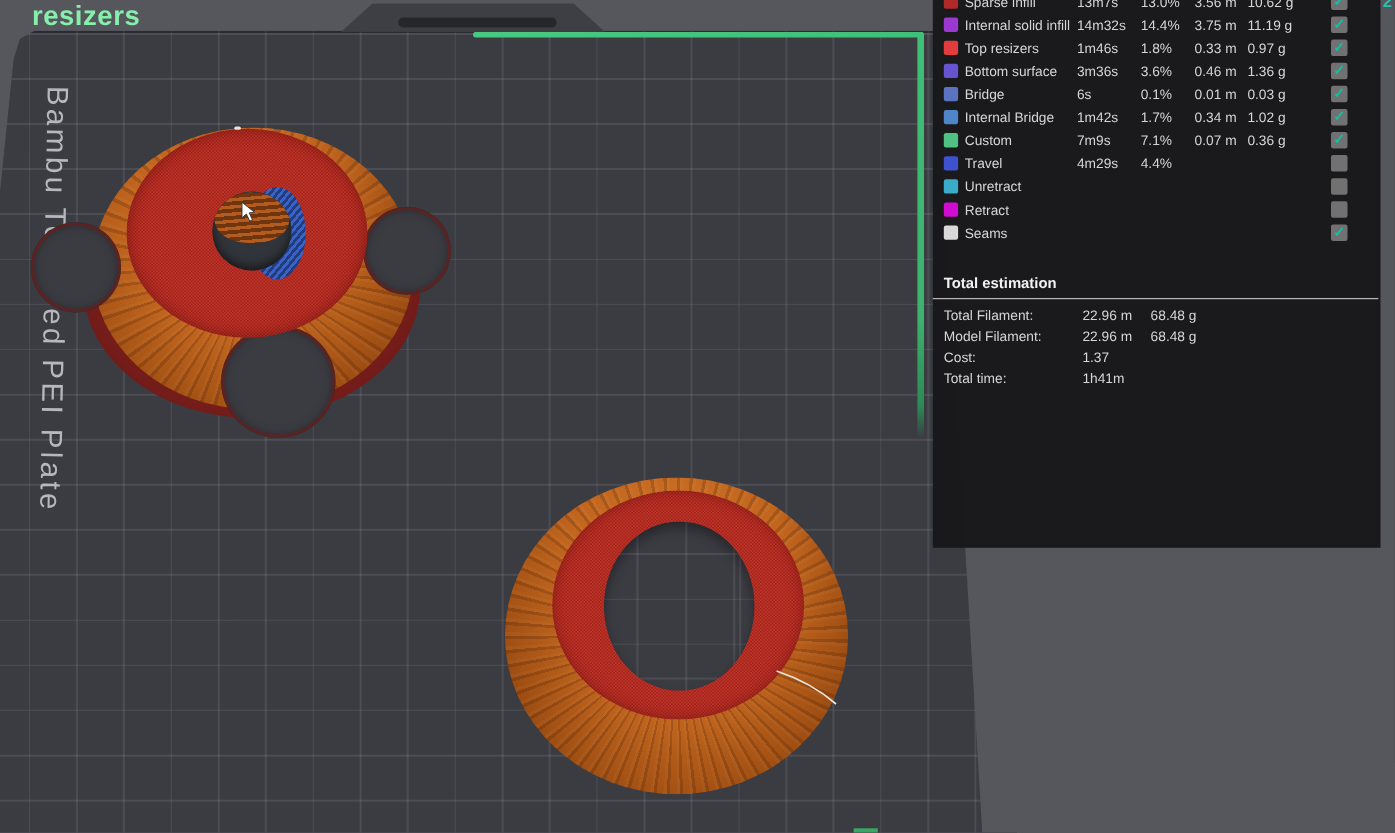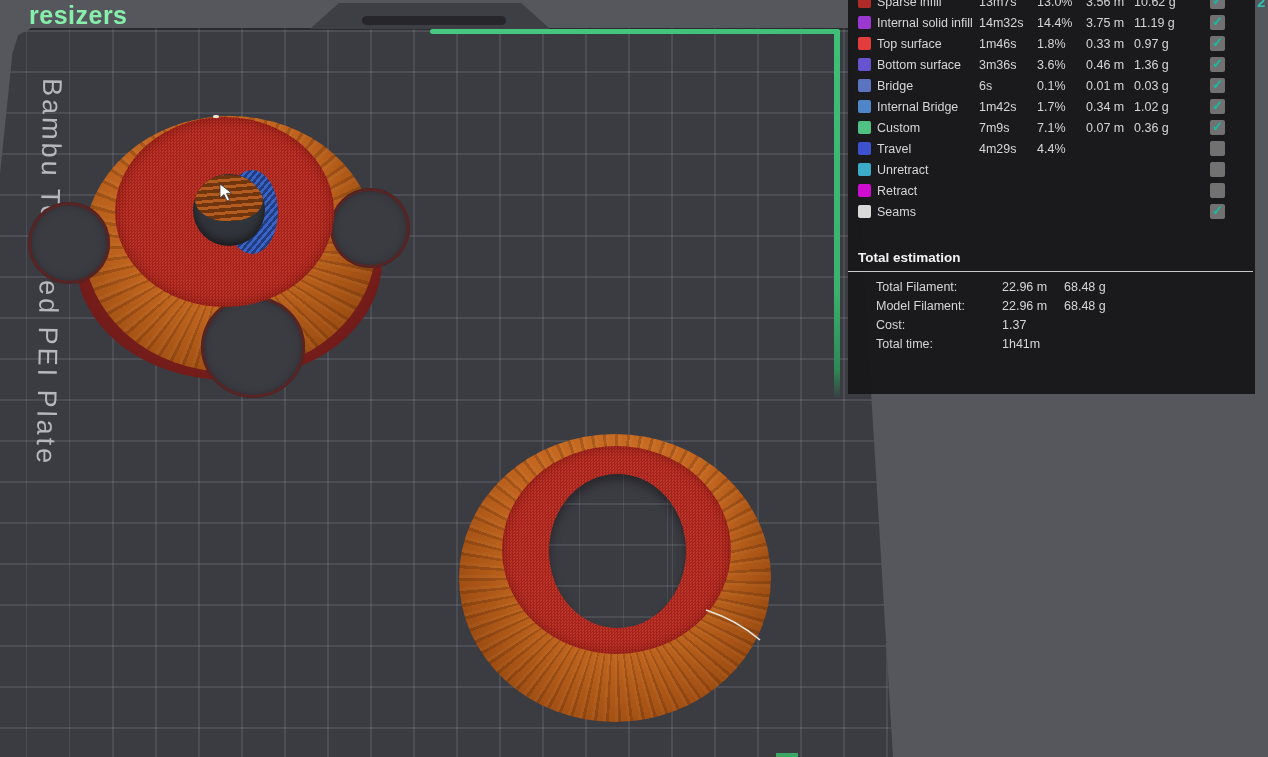--- a/index.html
+++ b/index.html
@@ -112,38 +112,38 @@
     background-position:-14px 6px, 0 -12px, 0 0;
     box-shadow: inset 0 6px 10px rgba(0,0,0,0.35);
   }
   .torus-seam { position:absolute; left:700px; top:602px; width:66px; height:44px; }
 
   
   .cursor { position:absolute; left:219px; top:183px; width:14px; height:20px; }
 
   
   .panel {
-    position:absolute; left:848px; top:0; width:407px; height:394px;
+    position:absolute; left:848px; top:0; width:407px; height:498px;
     background:rgba(24,24,27,0.97); color:#d6d6d6; font-size:12.5px;
   }
   .features { position:absolute; left:0; top:-9px; right:0; }
   .feat-row {
     display:grid; height:21px; align-items:center;
     grid-template-columns:13px 108px 58px 49px 48px 76px 15px;
     column-gap:0; padding-left:10px; padding-right:24px;
   }
   .feat-row .swatch { width:13px; height:13px; border-radius:2px; }
   .feat-row .lbl { padding-left:6px; white-space:nowrap; }
   .cb {
     width:15px; height:15px; background:#717171; border-radius:2px;
     color:#16bca4; font-size:13px; line-height:14px; text-align:center; font-weight:bold;
   }
   .est-title { position:absolute; left:10px; top:250px; font-size:13.5px; font-weight:bold; color:#f2f2f2;text-align:right; }
   .est-sep { position:absolute; left:0; right:2px; top:271px; border-top:1px solid #c9c9c9; }
-  .est-rows { position:absolute; left:28px; top:277px; right:10px; }
+  .est-rows { position:absolute; left:10px; top:277px; right:10px; }
   .est-row { display:grid; grid-template-columns:126px 62px auto; height:19px; align-items:center; }
 
   .layer-num {
     position:absolute; left:1257px; top:-7px; color:#2cbfae;
     font-size:15px; font-weight:bold;
   }
 </style>
 </head>
 <body>
 
@@ -203,21 +203,21 @@
       <span class="lbl">Internal solid infill</span>
       <span>14m32s</span>
       <span>14.4%</span>
       <span>3.75 m</span>
       <span>11.19 g</span>
       <span class="cb">✓</span>
     </div>
 
     <div class="feat-row">
       <span class="swatch" style="background: rgb(226, 60, 60);"></span>
-      <span class="lbl">Top surface</span>
+      <span class="lbl">Top resizers</span>
       <span>1m46s</span>
       <span>1.8%</span>
       <span>0.33 m</span>
       <span>0.97 g</span>
       <span class="cb">✓</span>
     </div>
 
     <div class="feat-row">
       <span class="swatch" style="background: rgb(101, 83, 207);"></span>
       <span class="lbl">Bottom surface</span>

